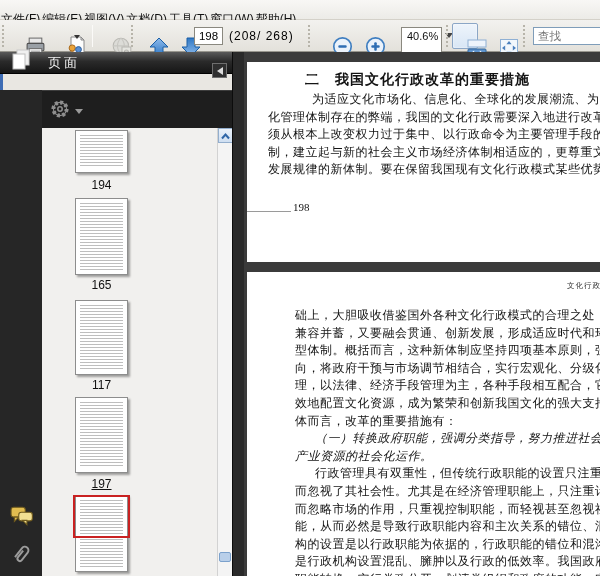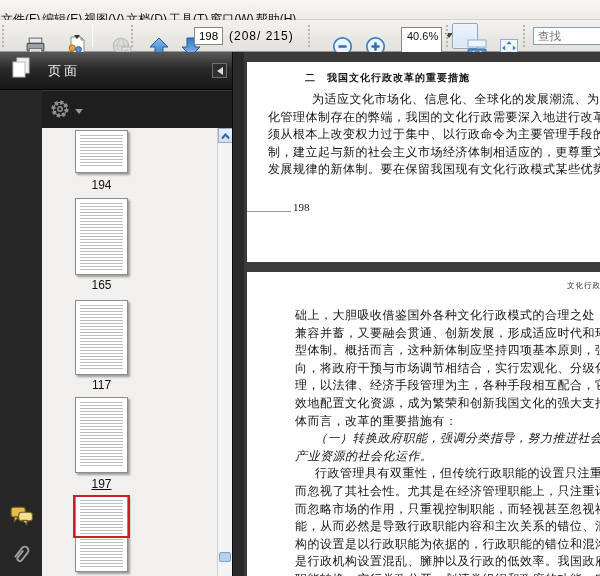--- a/index.html
+++ b/index.html
@@ -29,21 +29,21 @@
   .fitbtn { top:3px; width:26px; height:26px; display:flex; align-items:center; justify-content:center;
     border:1px solid transparent; border-radius:2px; }
   .fitbtn.selected { background:linear-gradient(#eef4fb,#d8e6f5); border:1px solid #8ba6c6; box-shadow:inset 0 0 2px #fff; }
   .searchbox { left:533px; top:7px; width:80px; height:18px; border:1px solid #7f9db9; background:#fff;
     font-size:11.5px; padding:0 4px; color:#8a8a8a; font-family:"Liberation Sans",sans-serif; }
 
   
   .blue-edge { position:absolute; left:0; top:52px; width:3px; height:524px; background:#3e6cb4; }
 
   
-  .sb-header { position:absolute; left:0; top:52px; width:232px; height:38px;
+  .sb-header { position:absolute; left:0; top:52px; width:232px; height:22px;
     background:linear-gradient(#5a5a5a,#2a2a2a 45%,#161616); border-bottom:1px solid #000;
     display:flex; align-items:center; }
   .sb-header .ptitle { color:#f0f0f0; font-size:13px; letter-spacing:3px; margin-left:16px; }
   .pages-ic { margin-left:10px; }
   .collapse-btn { position:absolute; right:5px; top:11px; width:15px; height:15px; background:#2f2f2f;
     border:1px solid #6e6e6e; display:flex; align-items:center; justify-content:center; }
   .collapse-btn .tri { width:0; height:0; border:4px solid transparent; border-right:6px solid #dcdcdc; margin-right:3px;}
 
   .left-strip { position:absolute; left:0; top:90px; width:42px; height:486px; background:#262626; }
   .strip-ic { position:absolute; left:10px; width:24px; height:24px; }
@@ -72,21 +72,21 @@
   .splitter { position:absolute; left:232px; top:52px; width:12px; height:524px; background:#2a2a2a;
     border-left:1px solid #0c0c0c; }
 
   
   .docarea { position:absolute; left:244px; top:52px; width:356px; height:524px; background:#3b3b3b; overflow:hidden; }
   .page { position:absolute; left:3px; width:372px; background:#fff; overflow:hidden;
     font-family:"Liberation Serif","DejaVu Serif",serif; color:#141414; }
   .page1 { top:10px; height:200px; }
   .page2 { top:220px; height:310px; }
   .doc-heading { position:absolute; left:58px; top:9px; font-family:"Liberation Sans",sans-serif;
-    font-weight:bold; font-size:10px; white-space:nowrap; letter-spacing:1px; }
+    font-weight:bold; font-size:14px; white-space:nowrap; letter-spacing:1px; }
   .body1 { position:absolute; left:21px; top:29px; right:0; }
   .body2 { position:absolute; left:48px; top:35px; right:0; }
   .dline { height:17.6px; line-height:17.6px; font-size:12px; white-space:nowrap; letter-spacing:0.5px; }
   .dline.indent1 { padding-left:44px; }
   .dline.indent2 { padding-left:20px; }
   .dline.em { font-style:italic; }
   .footer-rule { position:absolute; left:0; top:149px; width:44px; height:1px; background:#9a9a9a; }
   .footer-num { position:absolute; left:46px; top:139px; font-size:11px; }
   .run-head { position:absolute; left:320px; top:9px; font-size:7.5px; color:#333; letter-spacing:1px; }
 </style>
@@ -162,21 +162,21 @@
   </div>
   <div class="tbtn" style="left:168px">
     <span>
         <svg width="22" height="22" viewBox="0 0 22 22">
       <path d="M11 2 L20 11 L15 11 L15 20 L7 20 L7 11 L2 11 Z" fill="url(#gb)" stroke="#1a5fa6" transform="rotate(180 11 11)"></path>
         </svg>
       </span>
   </div>
 
   <input class="pageinput" value="198" style="">
-  <span class="pagecount">(208/ 215)</span>
+  <span class="pagecount">(208/ 268)</span>
 
   <div class="grip" style="left:308px"></div>
 
   <div class="tbtn" style="left:321px; width:22px; height:22px; top:5px">
     <span>
         <svg width="21" height="21" viewBox="0 0 20 20">
       <circle cx="10" cy="10" r="8.3" fill="#eaf2fb" stroke="#3f7ec0" stroke-width="1.6"></circle>
       <rect x="6" y="8.8" width="8" height="2.4" rx="1" fill="#2f6eb4"></rect>
         </svg>
       </span>

